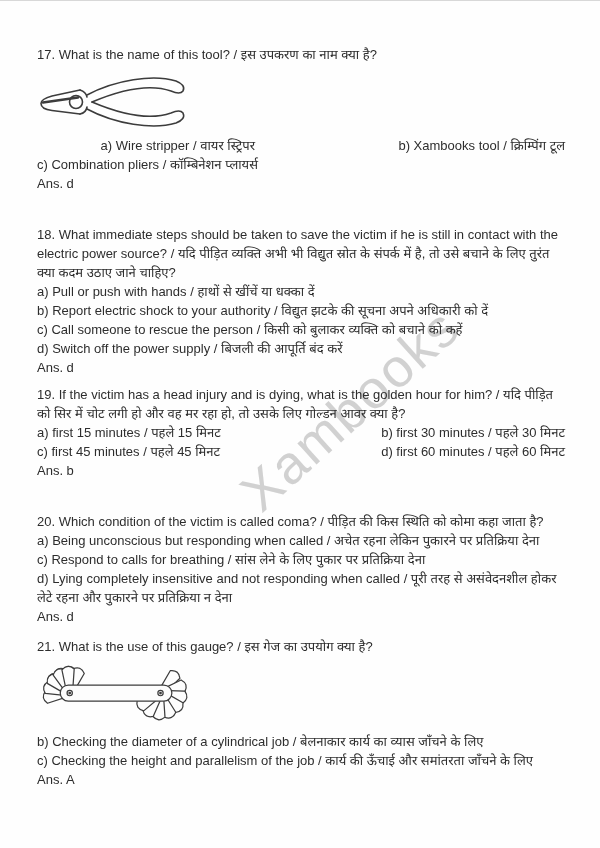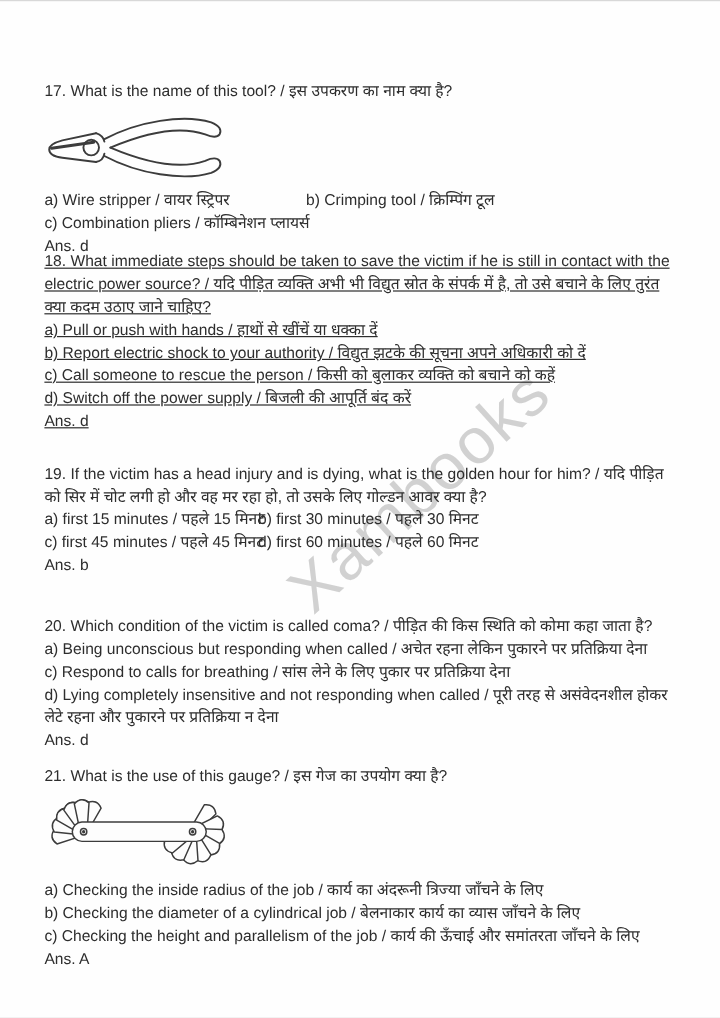--- a/index.html
+++ b/index.html
@@ -9,24 +9,24 @@
     font-size:13px;line-height:19px;color:#2d2d2d;
     margin:0 auto;
   }
   .page::before{content:"";position:absolute;top:0;left:0;right:0;height:1px;background:#d8d8d8;}
   .watermark{
     position:absolute;left:140px;top:400px;width:420px;text-align:center;
     transform:rotate(-42deg);font-size:54px;letter-spacing:2px;color:#c7c7c7;
     opacity:.8;z-index:0;user-select:none;
   }
   .q{position:absolute;left:37px;width:528px;z-index:1;}
-  #q17{top:45px;margin-top:21px;} #q18{top:208px;text-decoration:underline;} #q19{top:385px;} #q20{top:495px;margin-top:17px;} #q21{top:637px;}
+  #q17{top:45px;} #q18{top:225px;} #q19{top:385px;} #q20{top:495px;margin-top:17px;} #q21{top:637px;}
   .qtext{}
   .nw{white-space:nowrap;}
-  .opt2{display:grid;grid-template-columns:218px 1fr;}
+  .opt2{display:grid;grid-template-columns:218px 1fr;text-align:right;}
   .opt2.narrow{grid-template-columns:178px 1fr;}
   .toolimg{display:block;margin:7px 0 3px 0;}
   .toolimg svg{display:block;}
   .ans{}
   .line-draw{fill:none;stroke:#3c3c3c;stroke-width:1.6;stroke-linecap:round;stroke-linejoin:round;}
 </style>
 </head>
 <body>
 
 <div class="page">
@@ -43,21 +43,21 @@
           <path d="M43,19 Q49,21 50,26"></path>
           <path d="M43,43 Q49,42 50,36"></path>
           <circle cx="39" cy="31" r="6.5"></circle>
           <path d="M50,24 C78,9 116,3 139,10 Q149,14 146,20 Q143,24 134,20 C114,13 88,17 55,31"></path>
           <path d="M50,38 C78,53 116,59 139,52 Q149,48 146,42 Q143,38 134,42 C114,49 88,45 55,31"></path>
         </g>
       </svg>
     </div>
     <div class="opt2">
       <span class="nw">a) Wire stripper / वायर स्ट्रिपर</span>
-      <span class="nw">b) Crimping tool / क्रिम्पिंग टूल</span>
+      <span class="nw">b) Xambooks tool / क्रिम्पिंग टूल</span>
       <span class="nw">c) Combination pliers / कॉम्बिनेशन प्लायर्स</span>
     </div>
     <div class="ans">Ans. d</div>
   </div>
 
   <div class="q" id="q18">
     <div class="qtext">18. What immediate steps should be taken to save the victim if he is still in contact with the electric power source? / यदि पीड़ित व्यक्ति अभी भी विद्युत स्रोत के संपर्क में है, तो उसे बचाने के लिए तुरंत क्या कदम उठाए जाने चाहिए?</div>
     <div>
       <div class="nw">a) Pull or push with hands / हाथों से खींचें या धक्का दें</div>
       <div class="nw">b) Report electric shock to your authority / विद्युत झटके की सूचना अपने अधिकारी को दें</div>
@@ -115,20 +115,19 @@
           <use href="#bl" transform="translate(130,35) rotate(148)"></use>
           <rect x="24" y="26.5" width="118" height="17" rx="8.5"></rect>
           <circle cx="34" cy="35" r="2.8"></circle>
           <circle cx="130" cy="35" r="2.8"></circle>
           <circle cx="34" cy="35" r="0.8" fill="#3c3c3c"></circle>
           <circle cx="130" cy="35" r="0.8" fill="#3c3c3c"></circle>
         </g>
       </svg>
     </div>
     <div>
-      <div class="nw">a) Checking the inside radius of the job / कार्य का अंदरूनी त्रिज्या जाँचने के लिए</div>
       <div class="nw">b) Checking the diameter of a cylindrical job / बेलनाकार कार्य का व्यास जाँचने के लिए</div>
       <div class="nw">c) Checking the height and parallelism of the job / कार्य की ऊँचाई और समांतरता जाँचने के लिए</div>
     </div>
     <div class="ans">Ans. A</div>
   </div>
 
 </div>
 
 </body></html>

